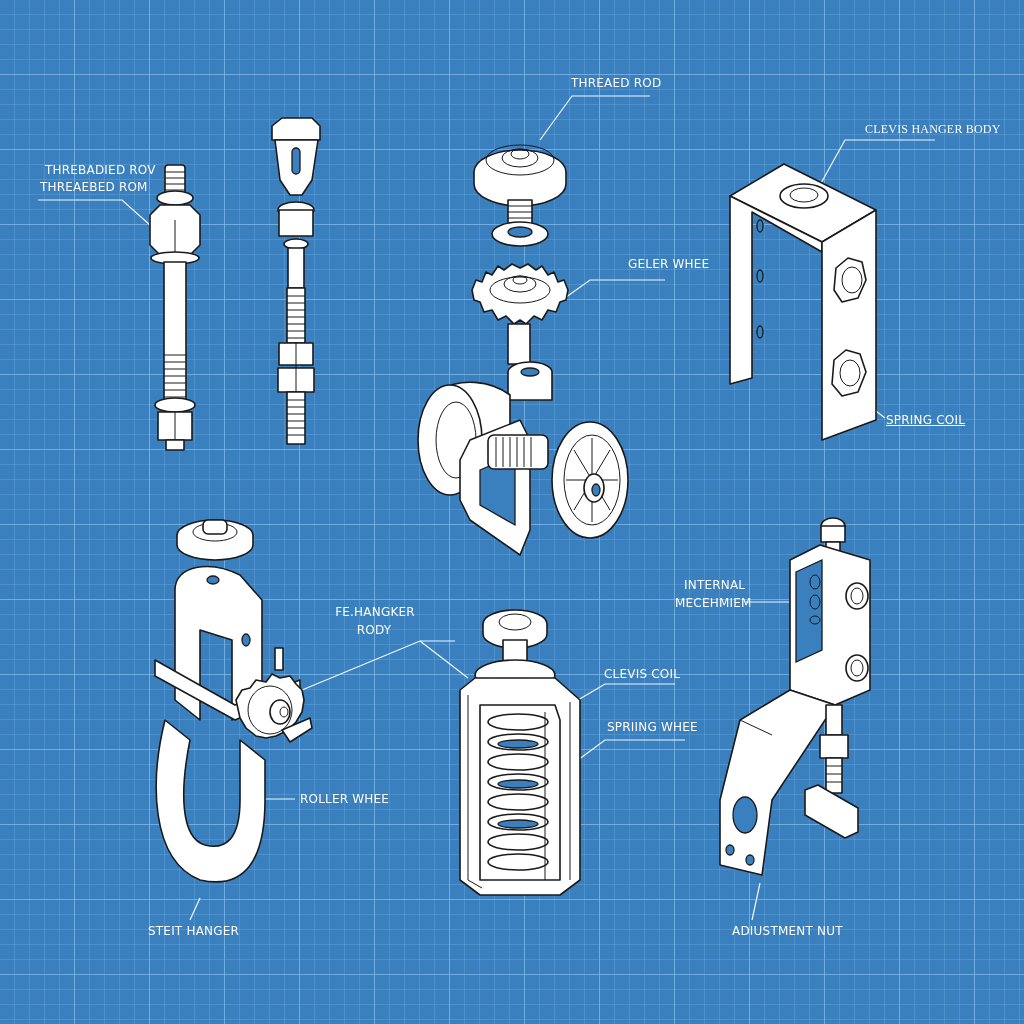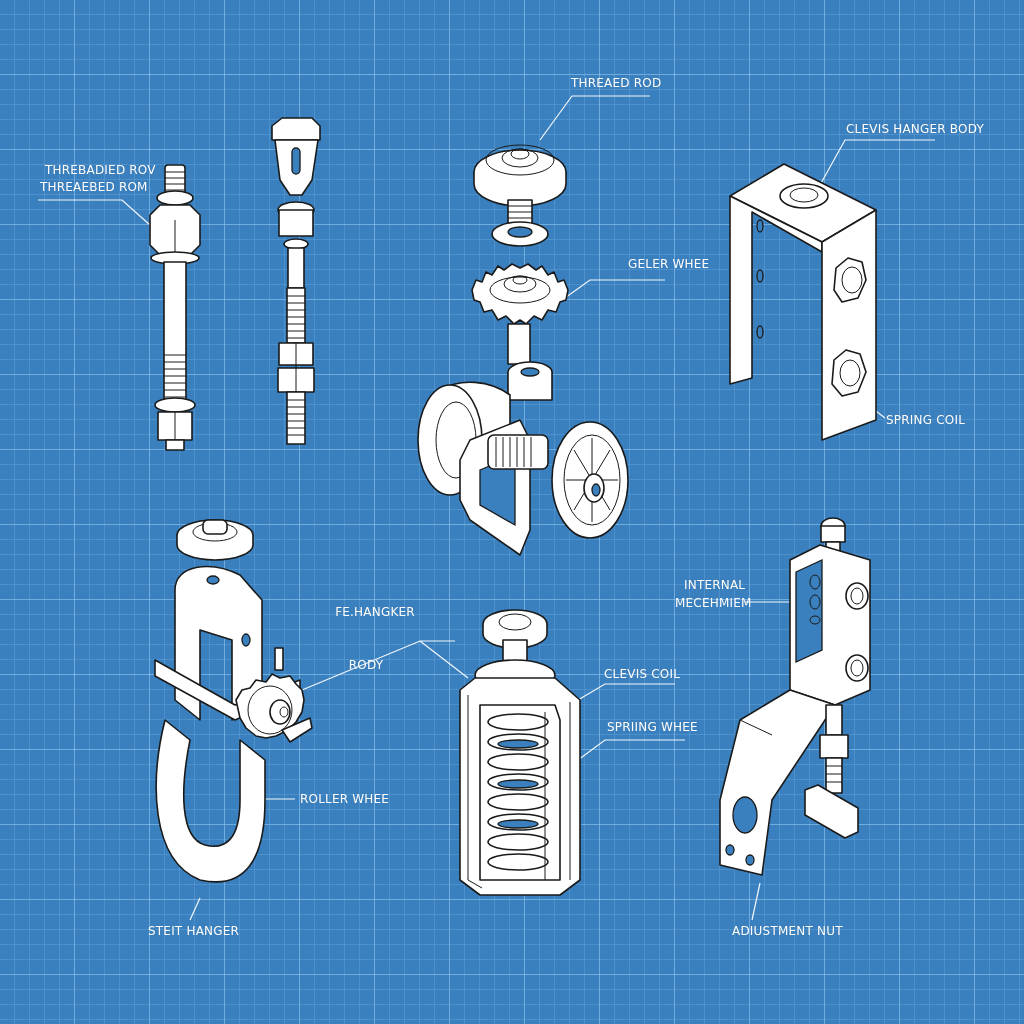--- a/index.html
+++ b/index.html
@@ -244,25 +244,25 @@
           <line x1="826" y1="774" x2="842" y2="774"></line>
           <line x1="826" y1="782" x2="842" y2="782"></line>
         </g>
     <path class="part" d="M805,790 L818,785 L858,808 L858,832 L845,838 L805,815 Z"></path>
   </g>
 </svg>
 
 <div class="label" style="left:45px;top:163px;">THREBADIED ROV</div>
 <div class="label" style="left:40px;top:180px;">THREAEBED ROM</div>
 <div class="label" style="left:571px;top:76px;">THREAED ROD</div>
-<div class="label" style="left:846px;top:122px;">CLEVIS HANGER BODY</div>
+<div class="label" style="left:865px;top:122px;font-family:Liberation Serif, serif;">CLEVIS HANGER BODY</div>
 <div class="label" style="left:628px;top:257px;">GELER WHEE</div>
-<div class="label" style="left:886px;top:413px;">SPRING COIL</div>
+<div class="label" style="left:886px;top:413px;text-decoration:underline;">SPRING COIL</div>
 <div class="label center" style="left:330px;top:605px;width:90px;">FE.HANGKER</div>
-<div class="label center" style="left:321px;top:623px;width:90px;margin-top:35px;">RODY</div>
+<div class="label center" style="left:329px;top:623px;width:90px;">RODY</div>
 <div class="label" style="left:604px;top:667px;">CLEVIS COIL</div>
 <div class="label" style="left:607px;top:720px;">SPRIING WHEE</div>
 <div class="label" style="left:684px;top:578px;">INTERNAL</div>
 <div class="label" style="left:675px;top:596px;">MECEHMIEM</div>
 <div class="label" style="left:300px;top:792px;">ROLLER WHEE</div>
 <div class="label" style="left:148px;top:924px;">STEIT HANGER</div>
 <div class="label" style="left:708px;top:924px;margin-left:24px;">ADIUSTMENT NUT</div>
 
 </div>
 

